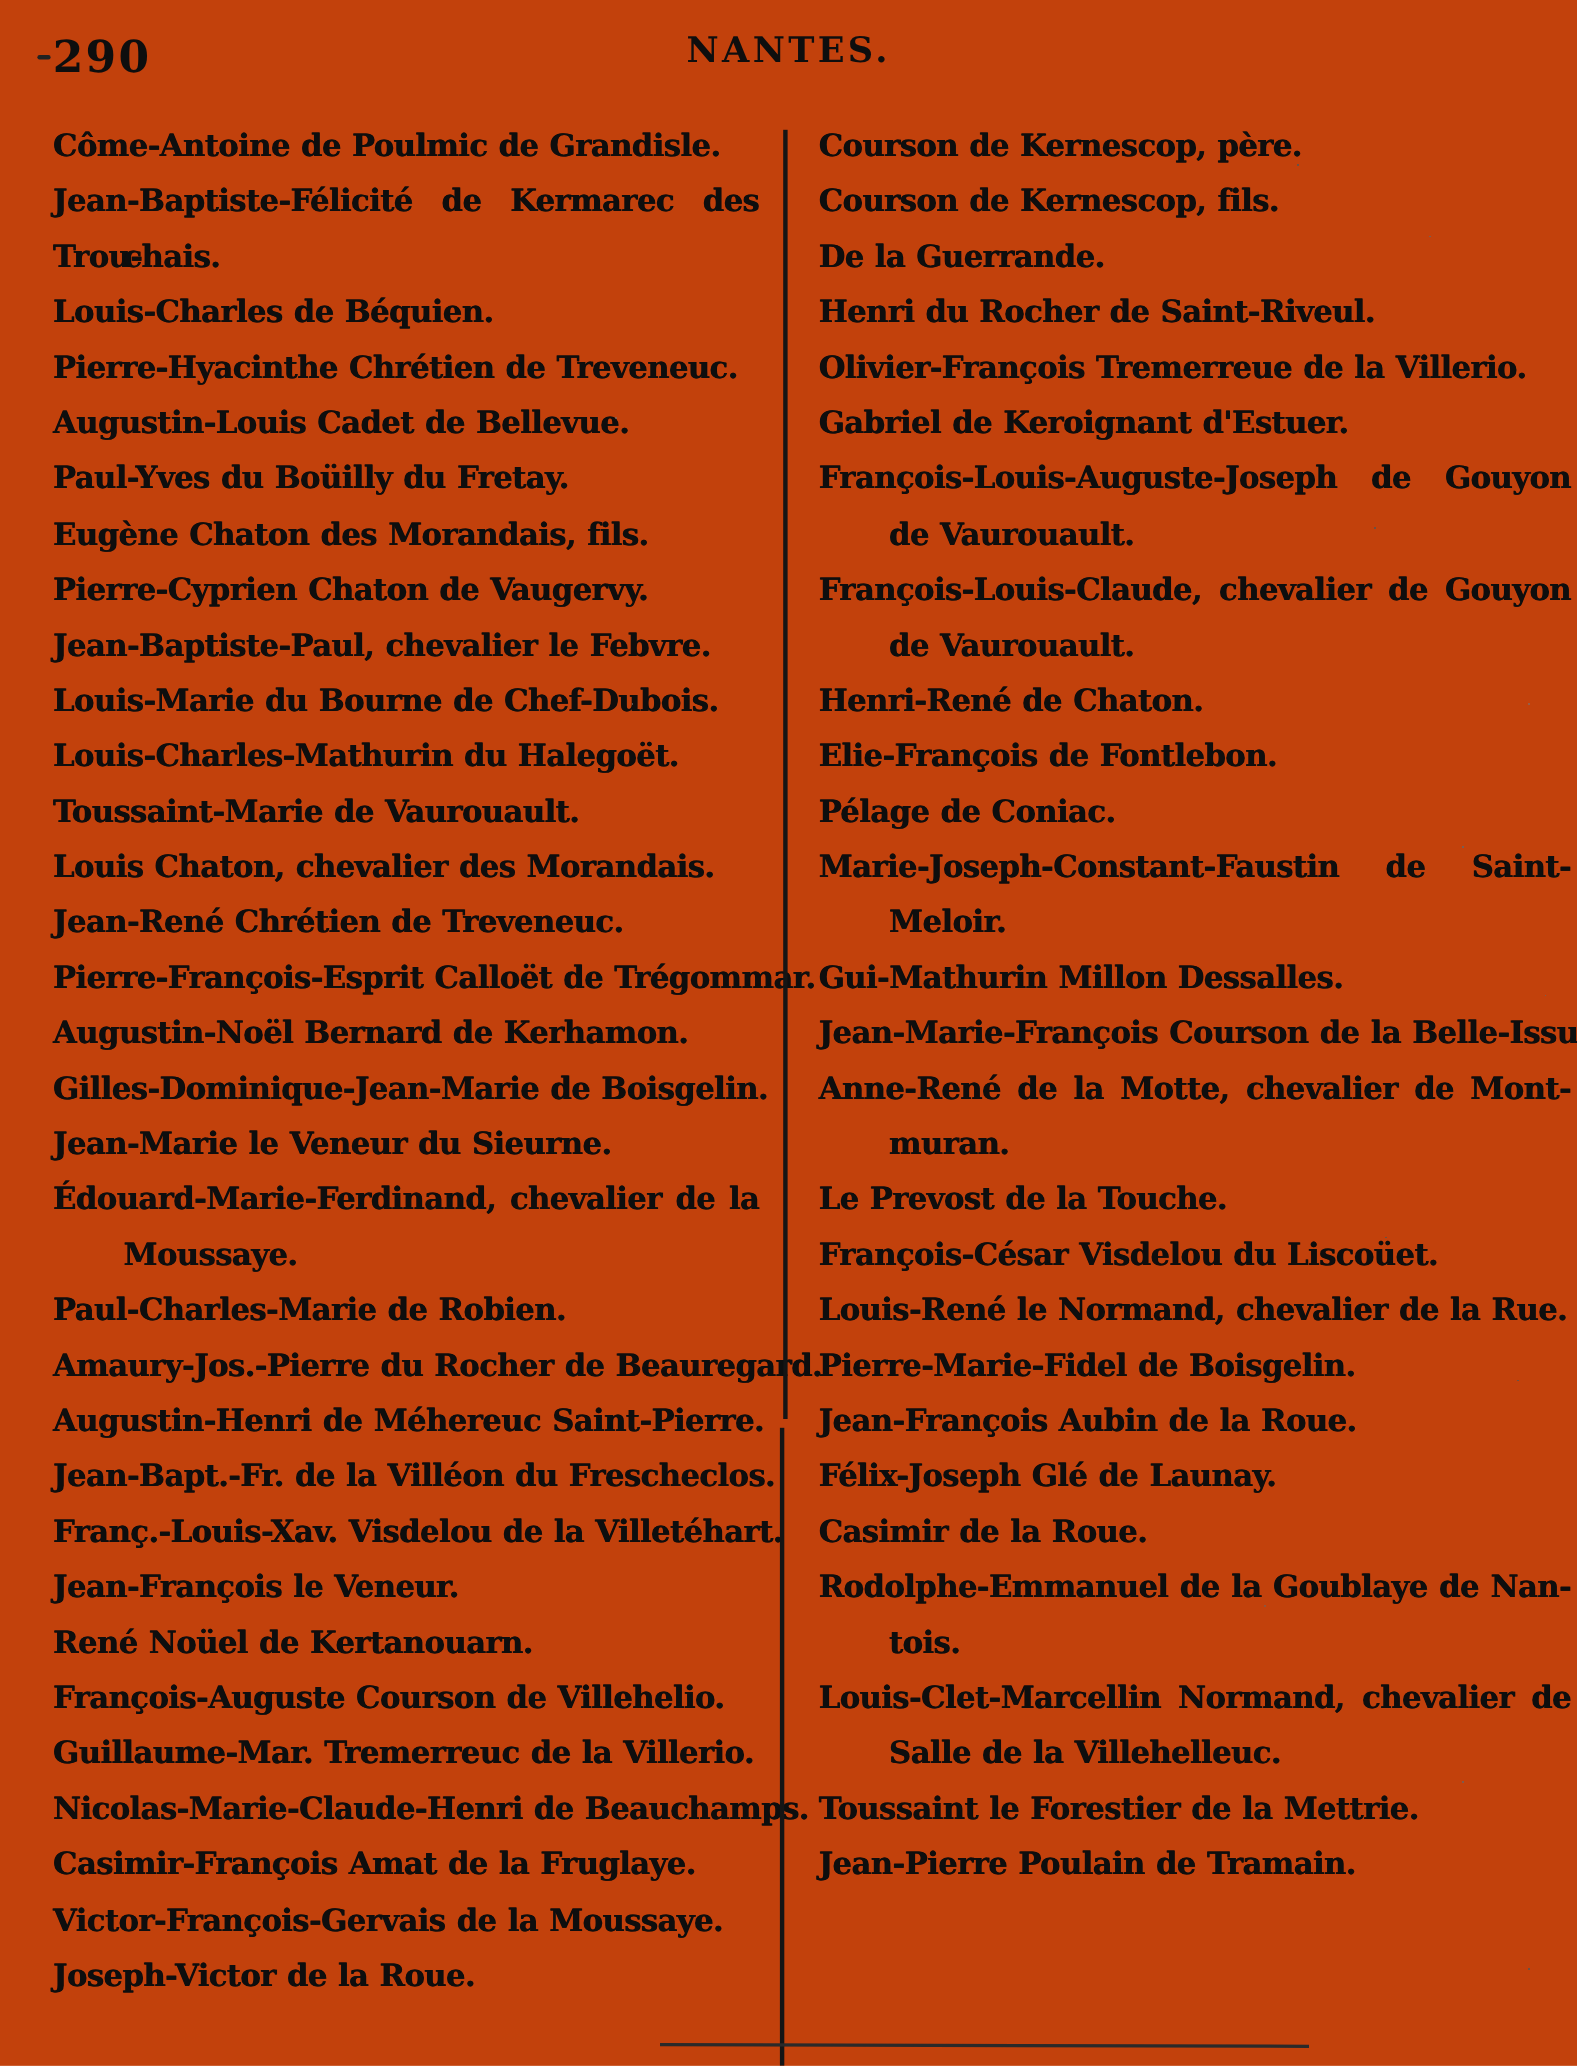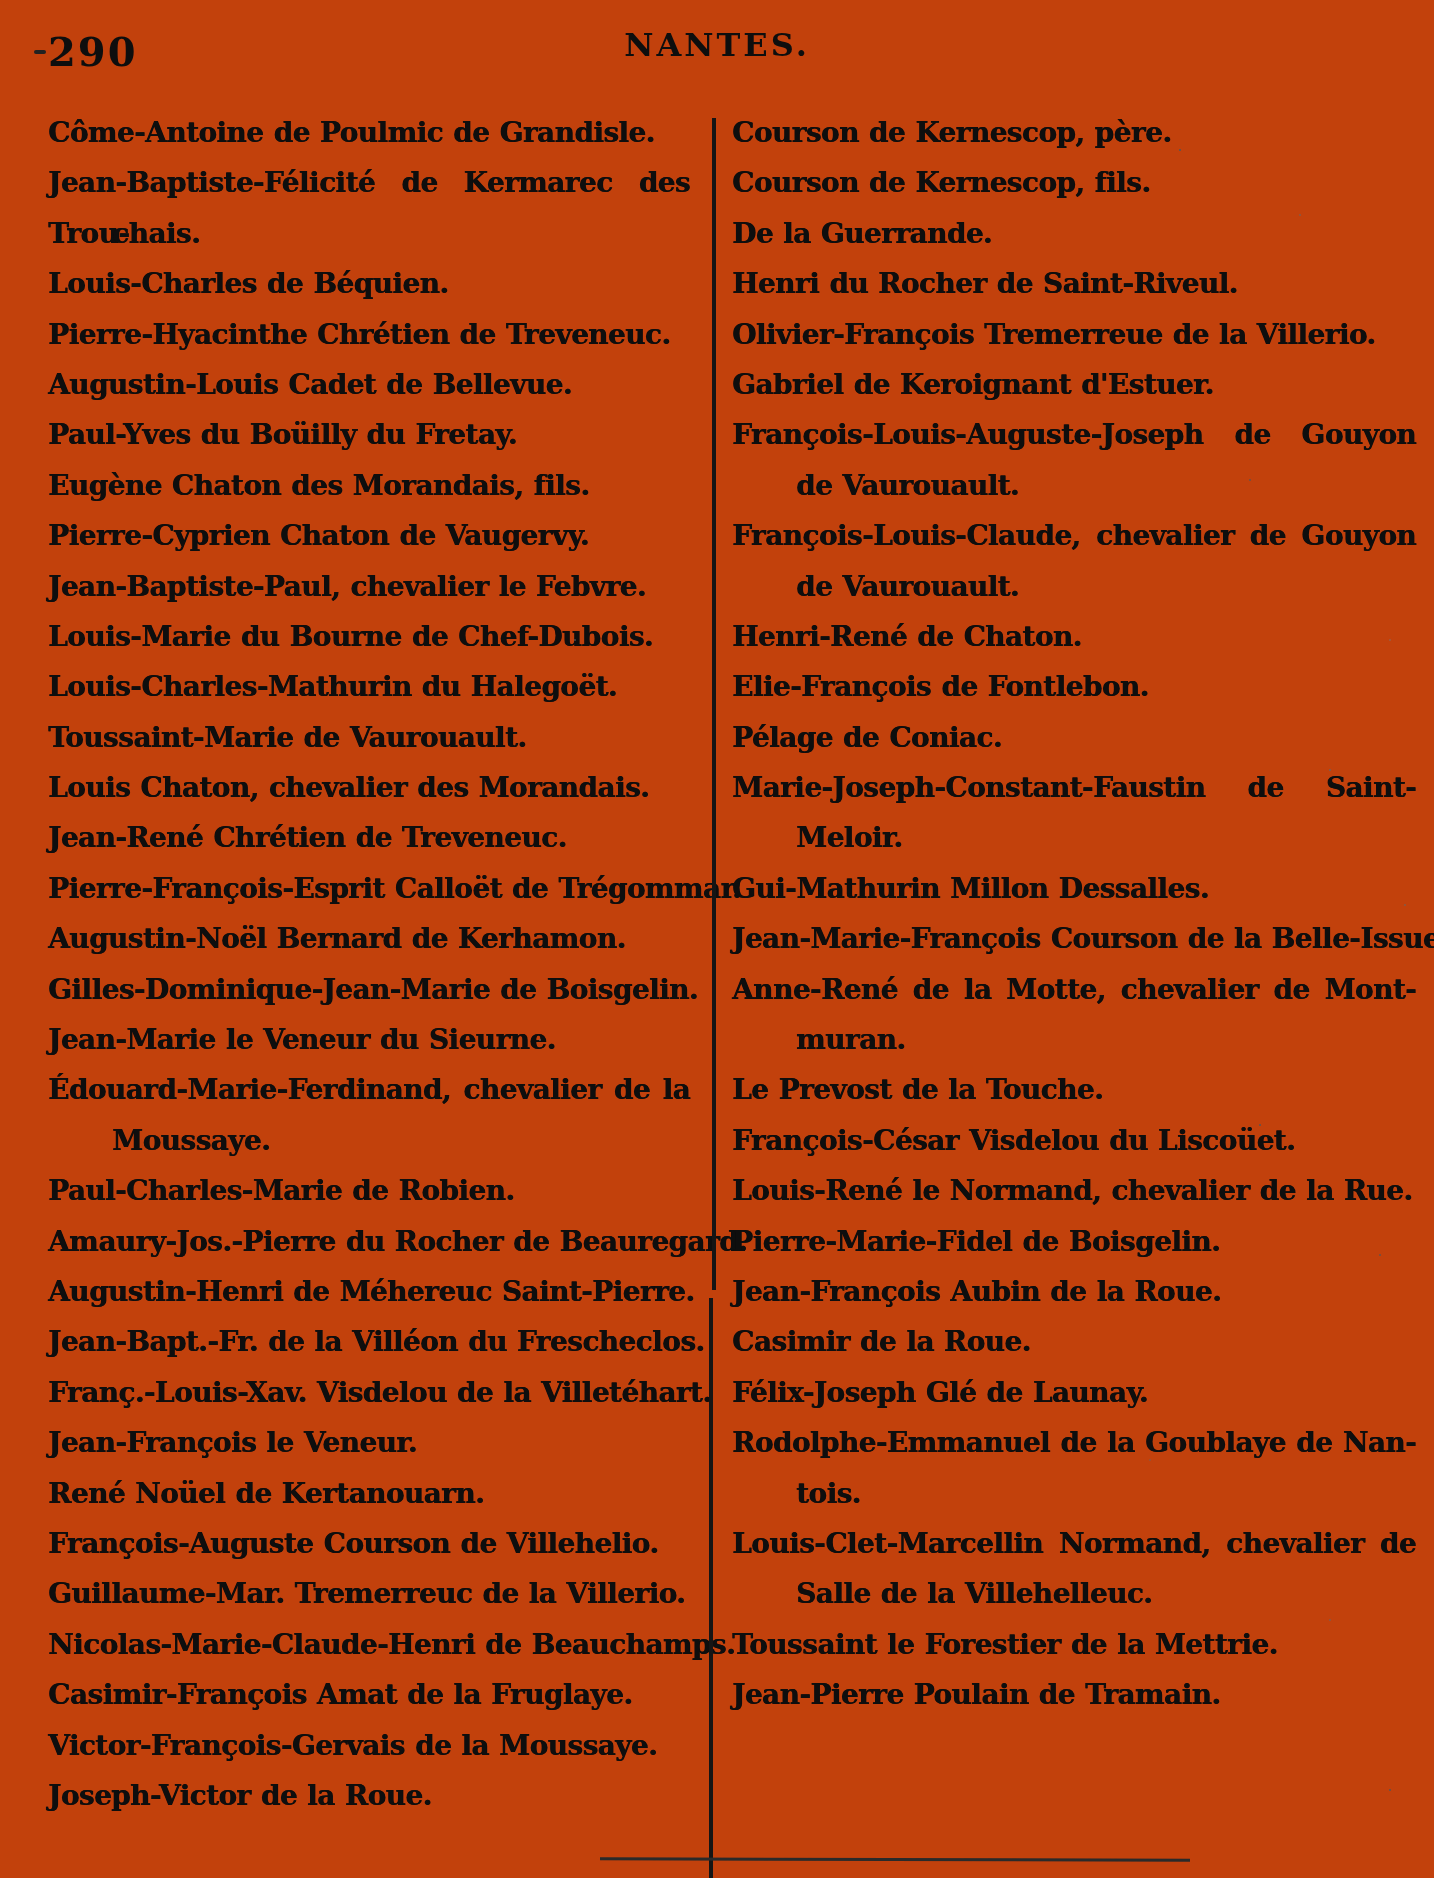--- a/index.html
+++ b/index.html
@@ -45,21 +45,21 @@
   .runtitle{
     position:absolute;left:0;right:0;top:0;text-align:center;
     font-size:32px;font-weight:700;letter-spacing:3px;
   }
   .columns{
     position:absolute;top:108px;left:0;right:0;bottom:0;
     display:flex;align-items:flex-start;
   }
   .col{display:block;}
   .col.left{margin-left:48px;width:642px;}
-  .col.right{margin-left:16px;width:684px;}
+  .col.right{margin-left:28px;width:684px;}
   .line{
     display:block;height:50.4px;line-height:50.4px;
     font-size:28px;font-weight:700;
     letter-spacing:-0.6px;word-spacing:1px;
     white-space:nowrap;
     text-shadow:0.5px 0 0 currentColor;
   }
   .line.justify{
     white-space:normal;
     text-align:justify;
@@ -149,22 +149,22 @@
         <div class="line indent">Meloir.</div>
         <div class="line">Gui-Mathurin Millon Dessalles.</div>
         <div class="line">Jean-Marie-François Courson de la Belle-Issue.</div>
         <div class="line justify">Anne-René de la Motte, chevalier de Mont-</div>
         <div class="line indent">muran.</div>
         <div class="line">Le Prevost de la Touche.</div>
         <div class="line">François-César Visdelou du Liscoüet.</div>
         <div class="line">Louis-René le Normand, chevalier de la Rue.</div>
         <div class="line">Pierre-Marie-Fidel de Boisgelin.</div>
         <div class="line">Jean-François Aubin de la Roue.</div>
+        <div class="line">Félix-Joseph Glé de Launay.</div>
         <div class="line">Casimir de la Roue.</div>
-        <div class="line">Félix-Joseph Glé de Launay.</div>
         <div class="line justify">Rodolphe-Emmanuel de la Goublaye de Nan-</div>
         <div class="line indent">tois.</div>
         <div class="line justify">Louis-Clet-Marcellin Normand, chevalier de</div>
         <div class="line indent">Salle de la Villehelleuc.</div>
         <div class="line">Toussaint le Forestier de la Mettrie.</div>
         <div class="line">Jean-Pierre Poulain de Tramain.</div>
       </div>
   </div>
 
   <div class="bottom-rule"></div>

